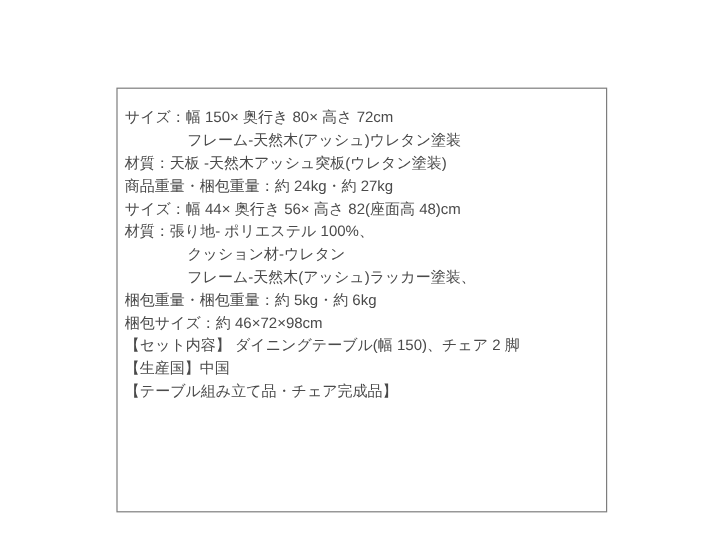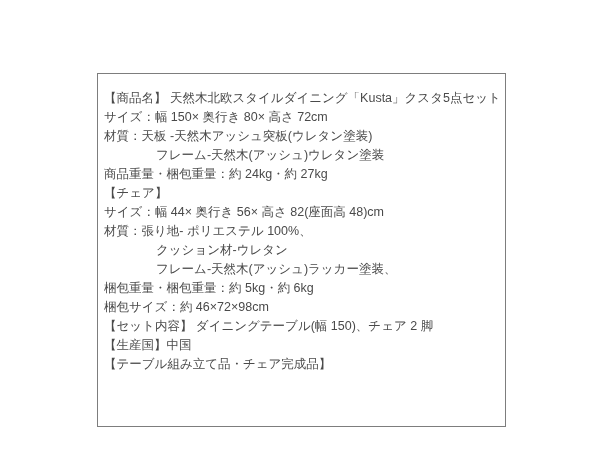--- a/index.html
+++ b/index.html
@@ -32,26 +32,24 @@
     white-space: nowrap;
   }
   .spec-line.indent {
     padding-left: 52px;
   }
 </style>
 </head>
 <body>
 
 <div class="spec-panel">
-  <div class="spec-line">【商品名】 天然木北欧スタイルダイニング「Kusta」クスタ5点セット</div>
   <div class="spec-line">サイズ：幅 150× 奥行き 80× 高さ 72cm</div>
+  <div class="spec-line indent">フレーム-天然木(アッシュ)ウレタン塗装</div>
   <div class="spec-line">材質：天板 -天然木アッシュ突板(ウレタン塗装)</div>
-  <div class="spec-line indent">フレーム-天然木(アッシュ)ウレタン塗装</div>
   <div class="spec-line">商品重量・梱包重量：約 24kg・約 27kg</div>
-  <div class="spec-line">【チェア】</div>
   <div class="spec-line">サイズ：幅 44× 奥行き 56× 高さ 82(座面高 48)cm</div>
   <div class="spec-line">材質：張り地- ポリエステル 100%、</div>
   <div class="spec-line indent">クッション材-ウレタン</div>
   <div class="spec-line indent">フレーム-天然木(アッシュ)ラッカー塗装、</div>
   <div class="spec-line">梱包重量・梱包重量：約 5kg・約 6kg</div>
   <div class="spec-line">梱包サイズ：約 46×72×98cm</div>
   <div class="spec-line">【セット内容】 ダイニングテーブル(幅 150)、チェア 2 脚</div>
   <div class="spec-line">【生産国】中国</div>
   <div class="spec-line">【テーブル組み立て品・チェア完成品】</div>
 </div>

